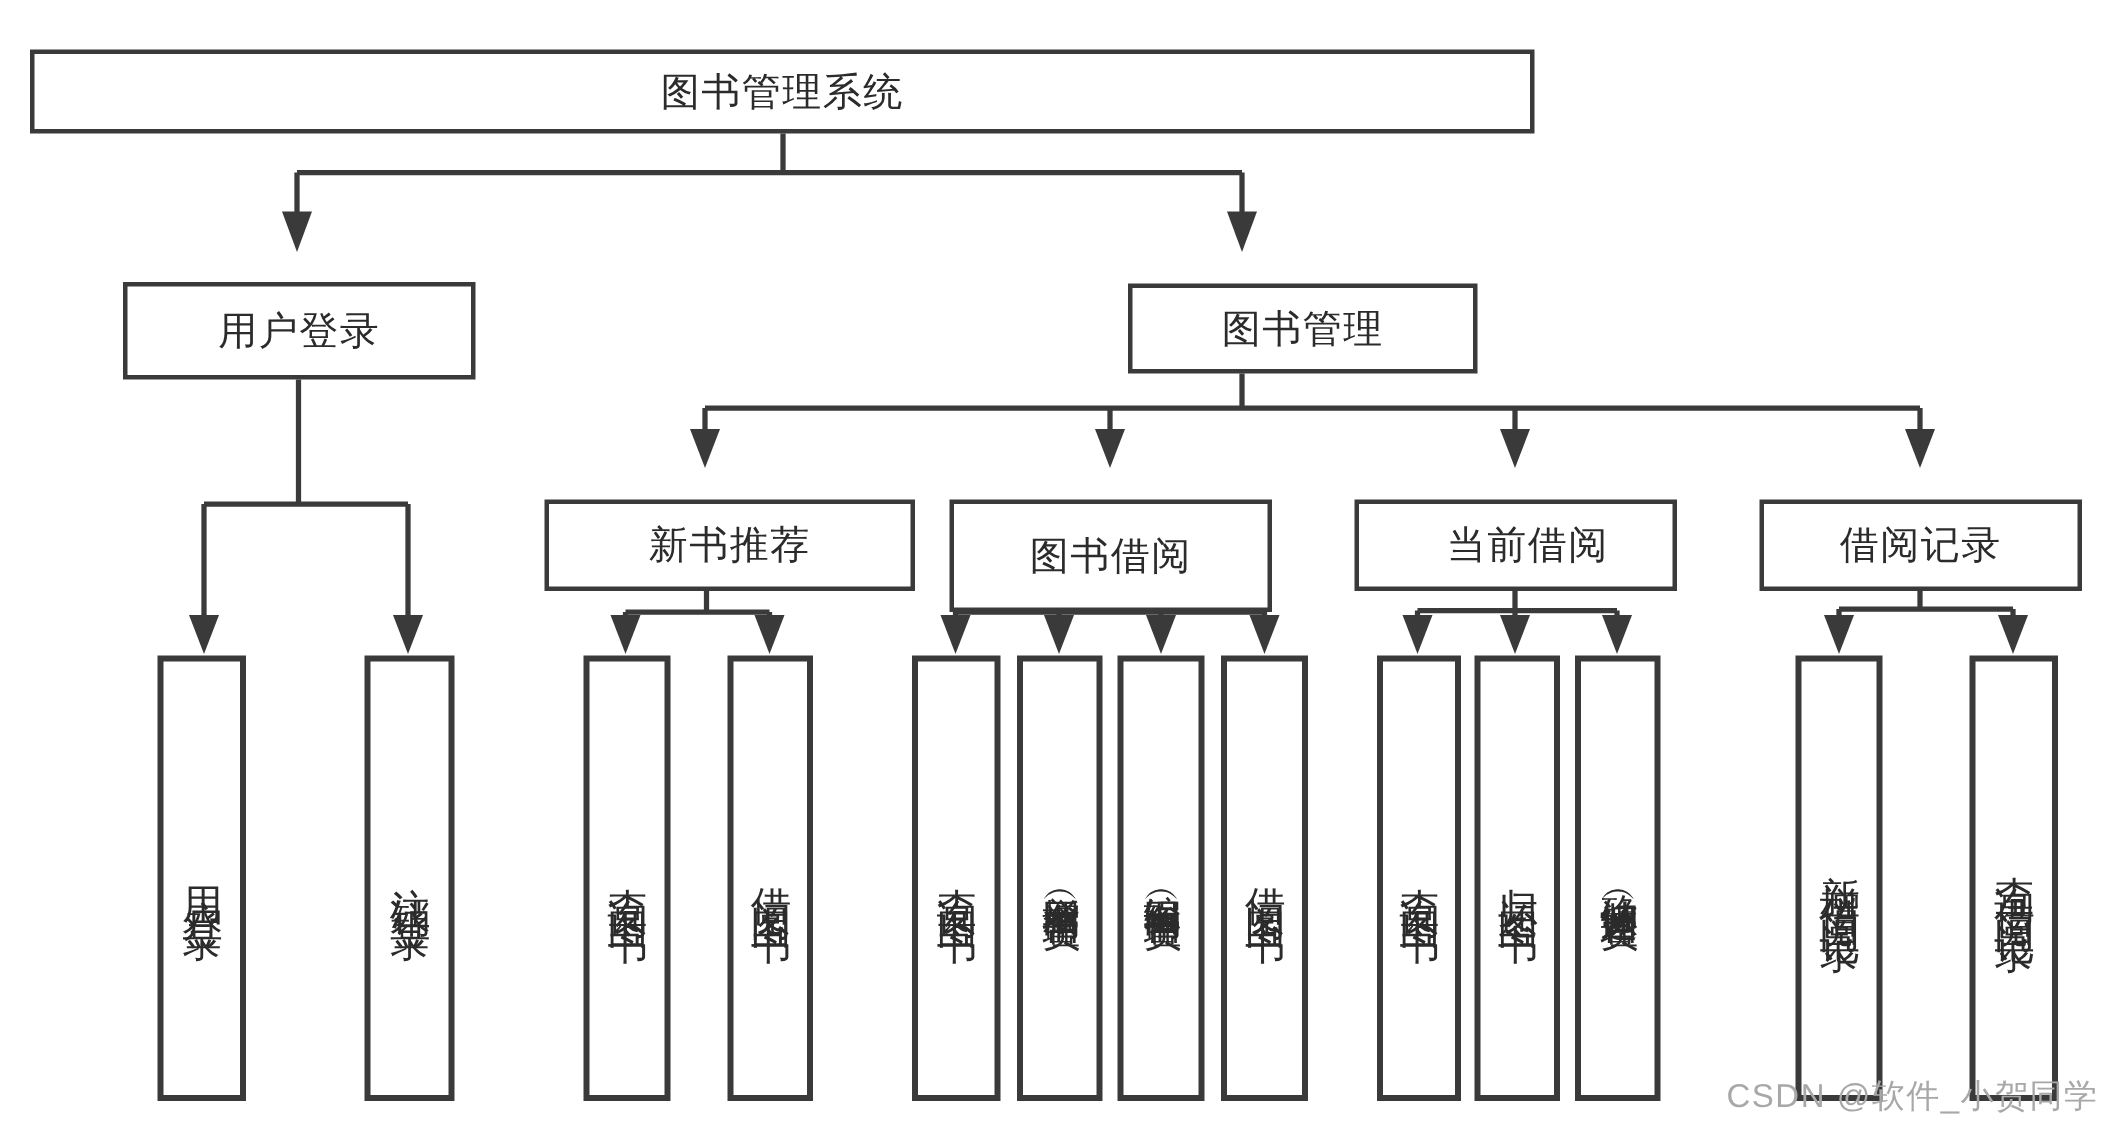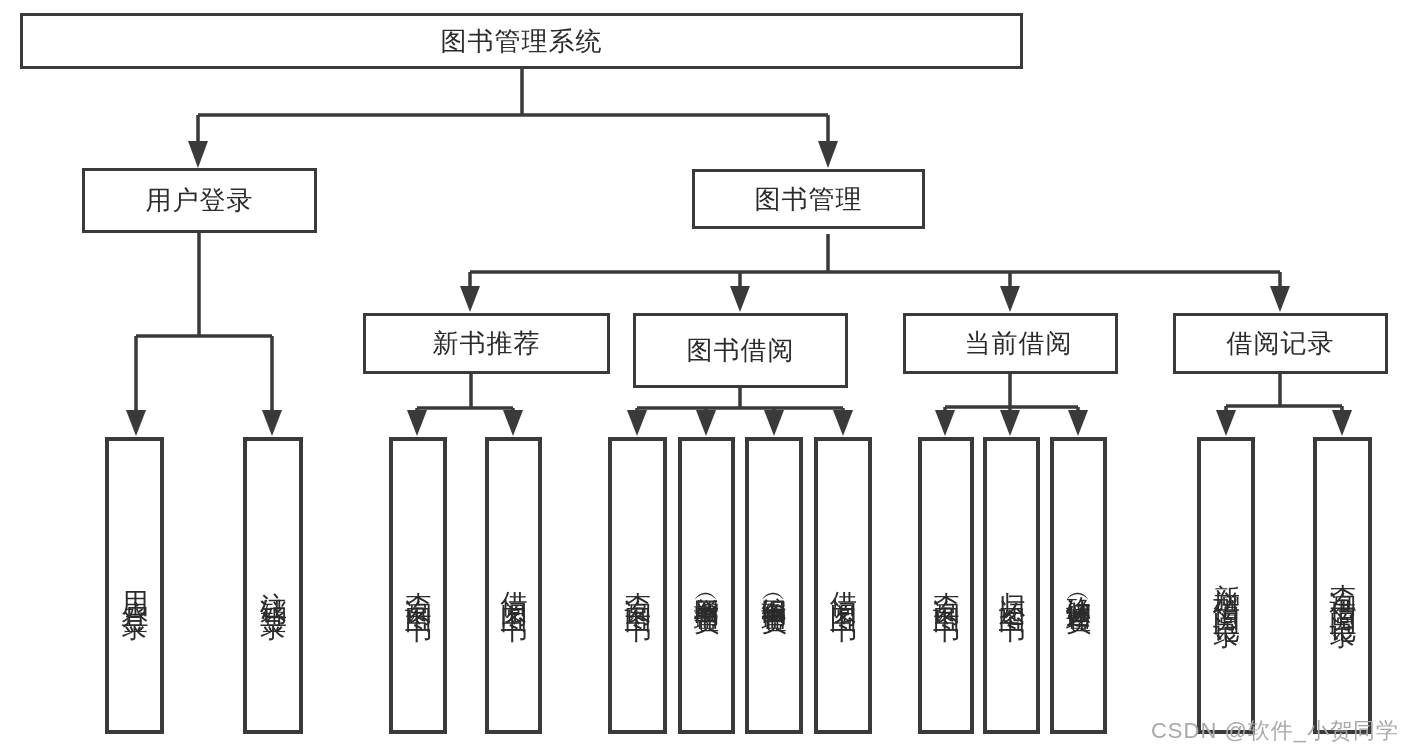--- a/index.html
+++ b/index.html
@@ -15,21 +15,21 @@
   .node {
     position: absolute;
     background: #ffffff;
     border: 3px solid #3a3a3a;
     box-sizing: border-box;
     display: flex;
     align-items: center;
     justify-content: center;
     color: #2b2b2b;
   }
-  .hbox { font-size: 26px; letter-spacing: 1px; }
+  .hbox { font-size: 26px; letter-spacing: 1px; margin-top: 20px; }
   .root { font-size: 26px; }
   .vbox { border-width: 4px; }
   .vbox span {
     writing-mode: vertical-rl;
     text-orientation: mixed;
     font-size: 27px;
     letter-spacing: 8px;
     line-height: 1;
     white-space: nowrap;
   }
@@ -88,21 +88,21 @@
     <polygon fill="#3a3a3a" stroke="none" points="1332,410 1352,410 1342,436"></polygon>
   </svg>
 
   <div class="node hbox root" style="left:20px; top:13px; width:1003px; height:56px;">
     <span>图书管理系统</span>
   </div>
 
   <div class="node hbox" style="left:82px; top:168px; width:235px; height:65px;">
     <span>用户登录</span>
   </div>
-  <div class="node hbox" style="left:692px; top:169px; width:233px; height:60px;">
+  <div class="node hbox" style="left:752px; top:169px; width:233px; height:60px;">
     <span>图书管理</span>
   </div>
 
   <div class="node hbox" style="left:363px; top:313px; width:247px; height:61px;">
     <span>新书推荐</span>
   </div>
   <div class="node hbox" style="left:633px; top:313px; width:215px; height:75px;">
     <span>图书借阅</span>
   </div>
   <div class="node hbox" style="left:903px; top:313px; width:215px; height:61px;padding-left:16px;">

